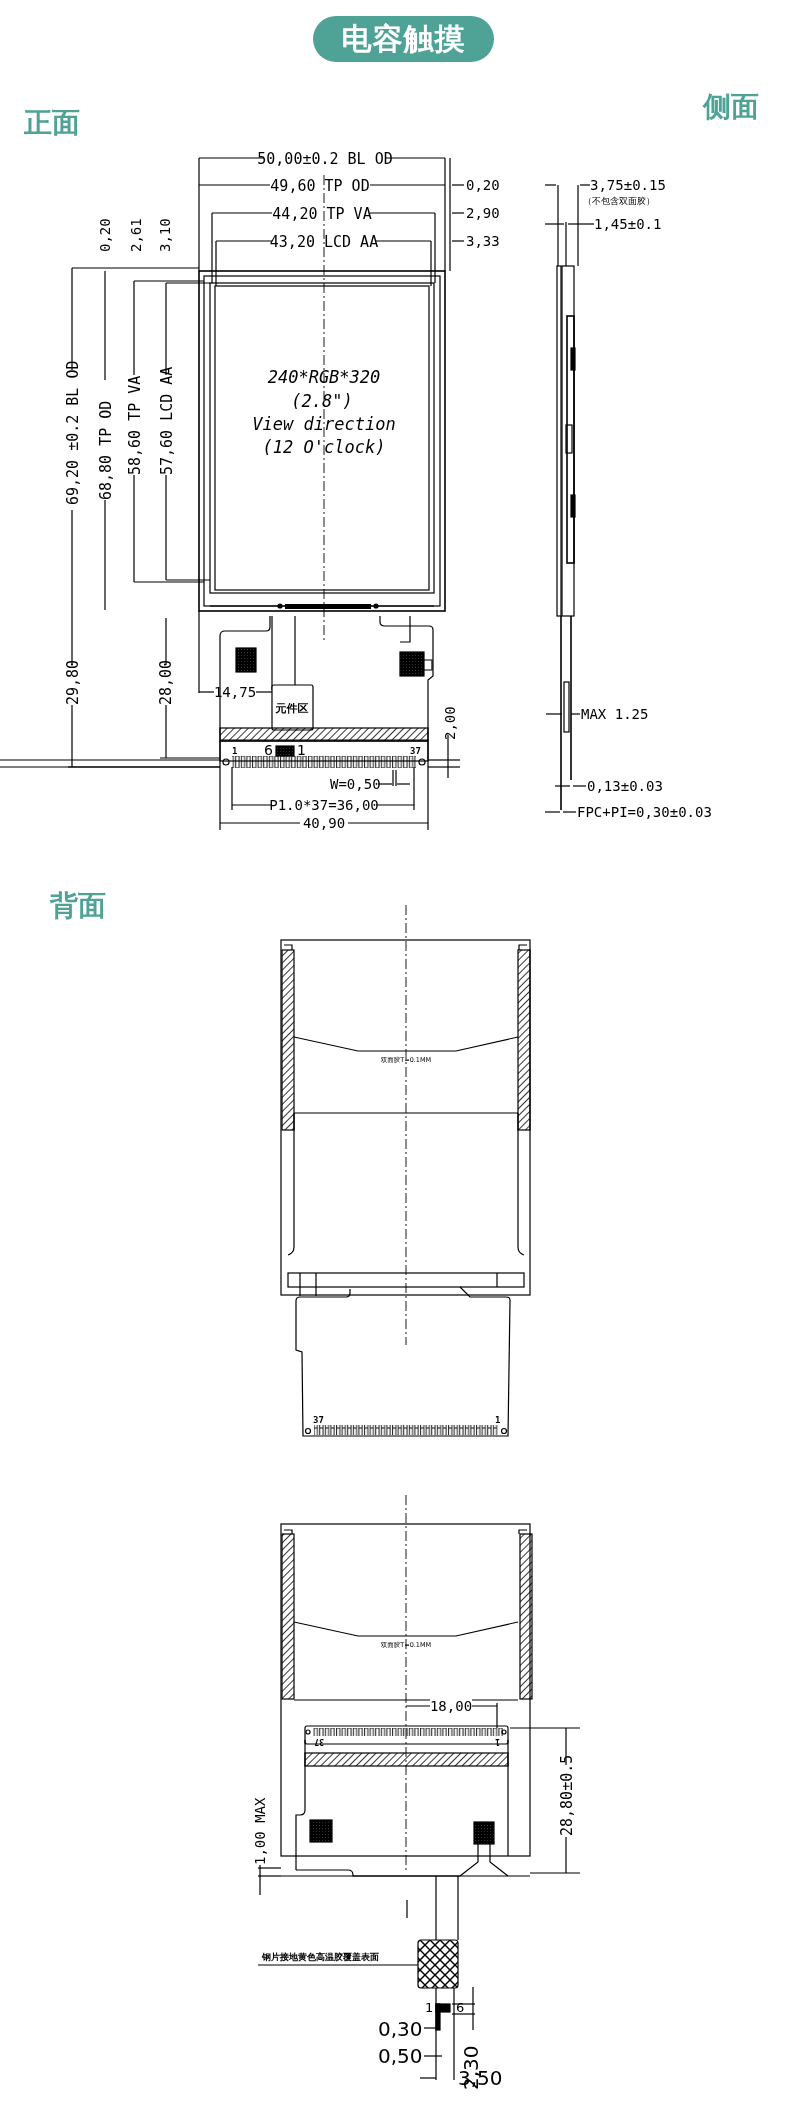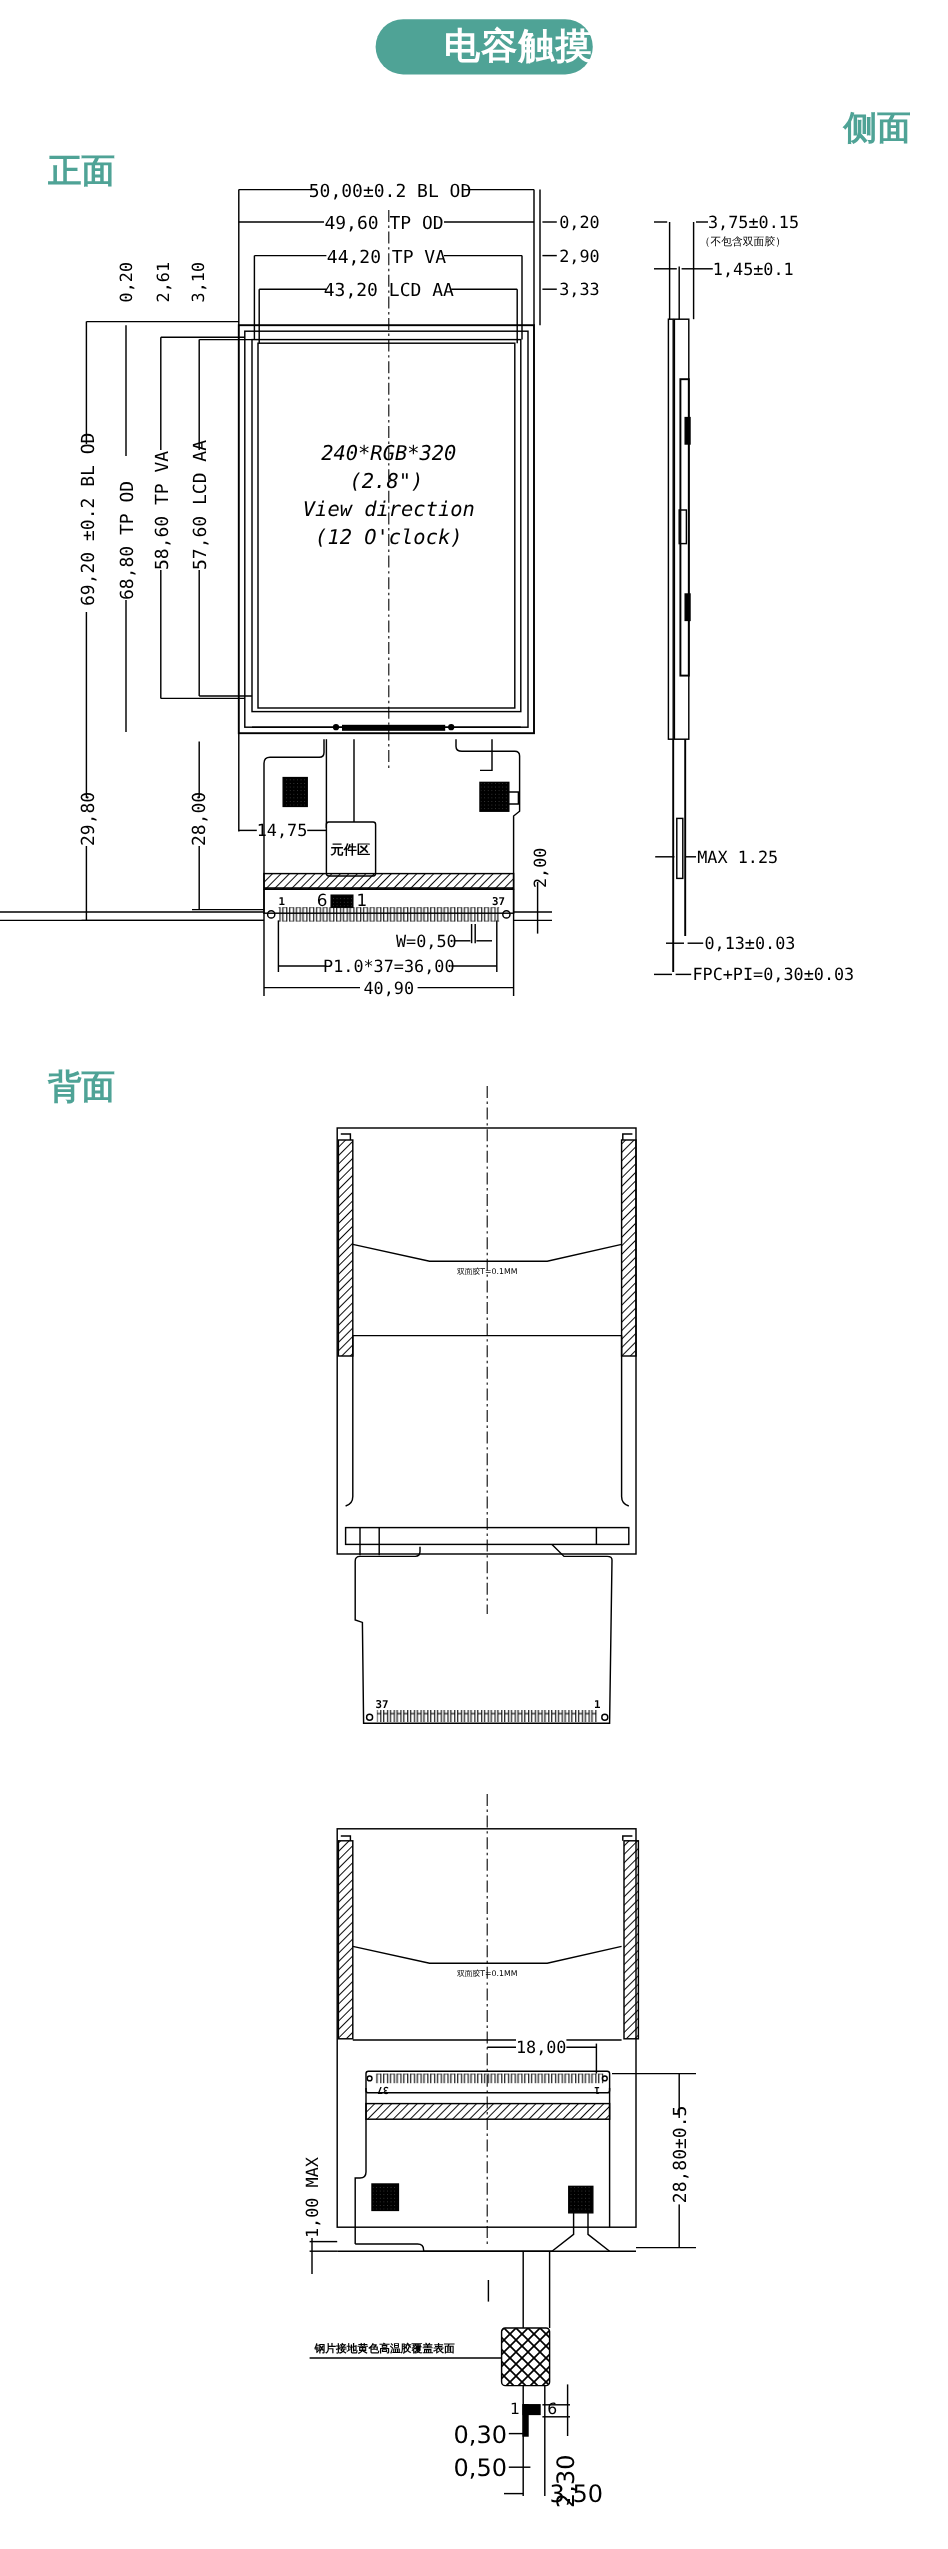--- a/index.html
+++ b/index.html
@@ -1,30 +1,30 @@
 <!DOCTYPE html>
 <html><head>
 <meta charset="utf-8">
 <style>
   html, body { margin:0; padding:0; background:#fff; }
   body { width:790px; height:2124px; position:relative; overflow:hidden; font-family:"DejaVu Sans", sans-serif; }
-  .title-pill { position:absolute; left:313px; top:16px; width:181px; height:46px; border-radius:23px; background:#4fa396; color:#fff; font-weight:bold; font-size:30px; line-height:46px; text-align:right; letter-spacing:1px; }
+  .title-pill { position:absolute; left:313px; top:16px; width:181px; height:46px; border-radius:23px; background:#4fa396; color:#fff; font-weight:bold; font-size:30px; line-height:46px; text-align:center; letter-spacing:1px; }
   .section-label { position:absolute; color:#4fa396; font-weight:bold; font-size:28px; }
   svg { position:absolute; left:0; top:0; }
   .t { font-family:"DejaVu Sans Mono", monospace; fill:#000; }
   .ts { font-family:"DejaVu Sans", sans-serif; fill:#000; }
   .ti { font-family:"DejaVu Sans Mono", monospace; font-style:italic; fill:#000; }
 </style>
 </head>
 <body>
 
 <div class="title-pill">电容触摸</div>
-<div class="section-label" style="left:40px;top:104px;margin-top:20px;">正面</div>
+<div class="section-label" style="left:24px;top:104px;">正面</div>
 <div class="section-label" style="left:703px;top:88px;">侧面</div>
-<div class="section-label" style="left:40px;top:887px;">背面</div>
+<div class="section-label" style="left:50px;top:887px;">背面</div>
 
 <svg width="790" height="2124" viewBox="0 0 790 2124" stroke="#000" fill="none" stroke-width="1.2">
   <defs>
     <pattern id="hatch" patternUnits="userSpaceOnUse" width="5" height="5" patternTransform="rotate(45)">
       <line x1="0" y1="0" x2="0" y2="5" stroke="#000" stroke-width="1.6"></line>
     </pattern>
     <pattern id="grid" patternUnits="userSpaceOnUse" width="3" height="3">
       <rect width="3" height="3" fill="#000"></rect>
         <rect x="1" y="1" width="1.5" height="1.5" fill="#fff"></rect>
     </pattern>

